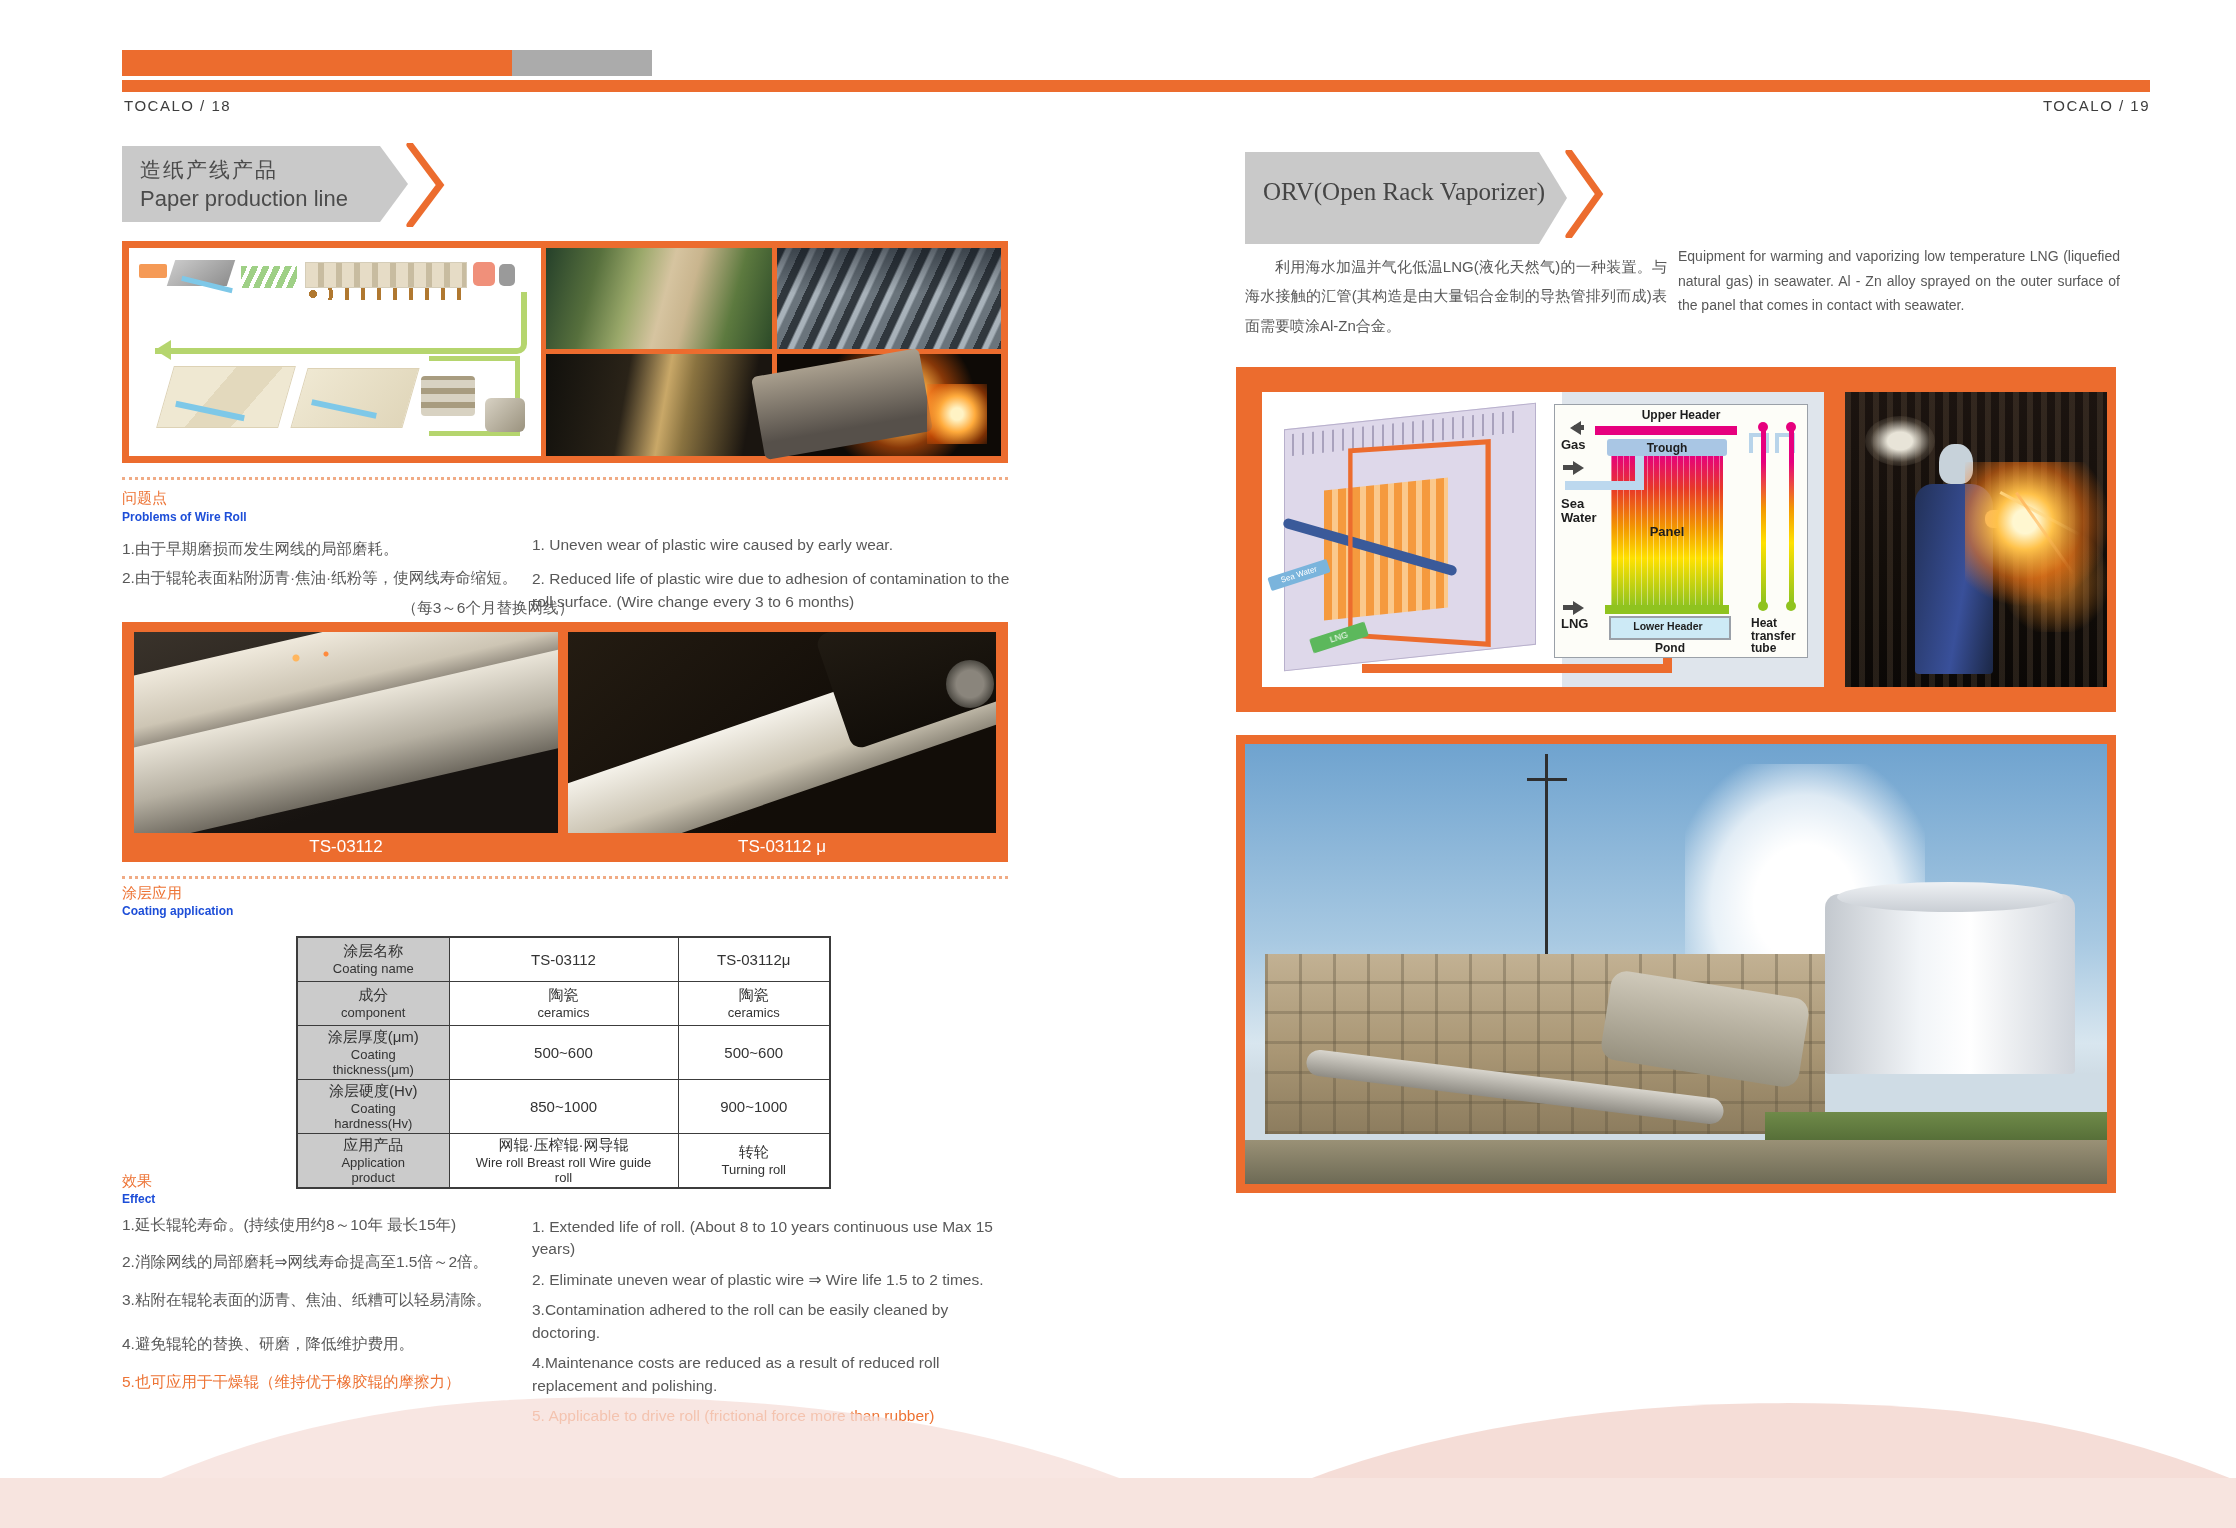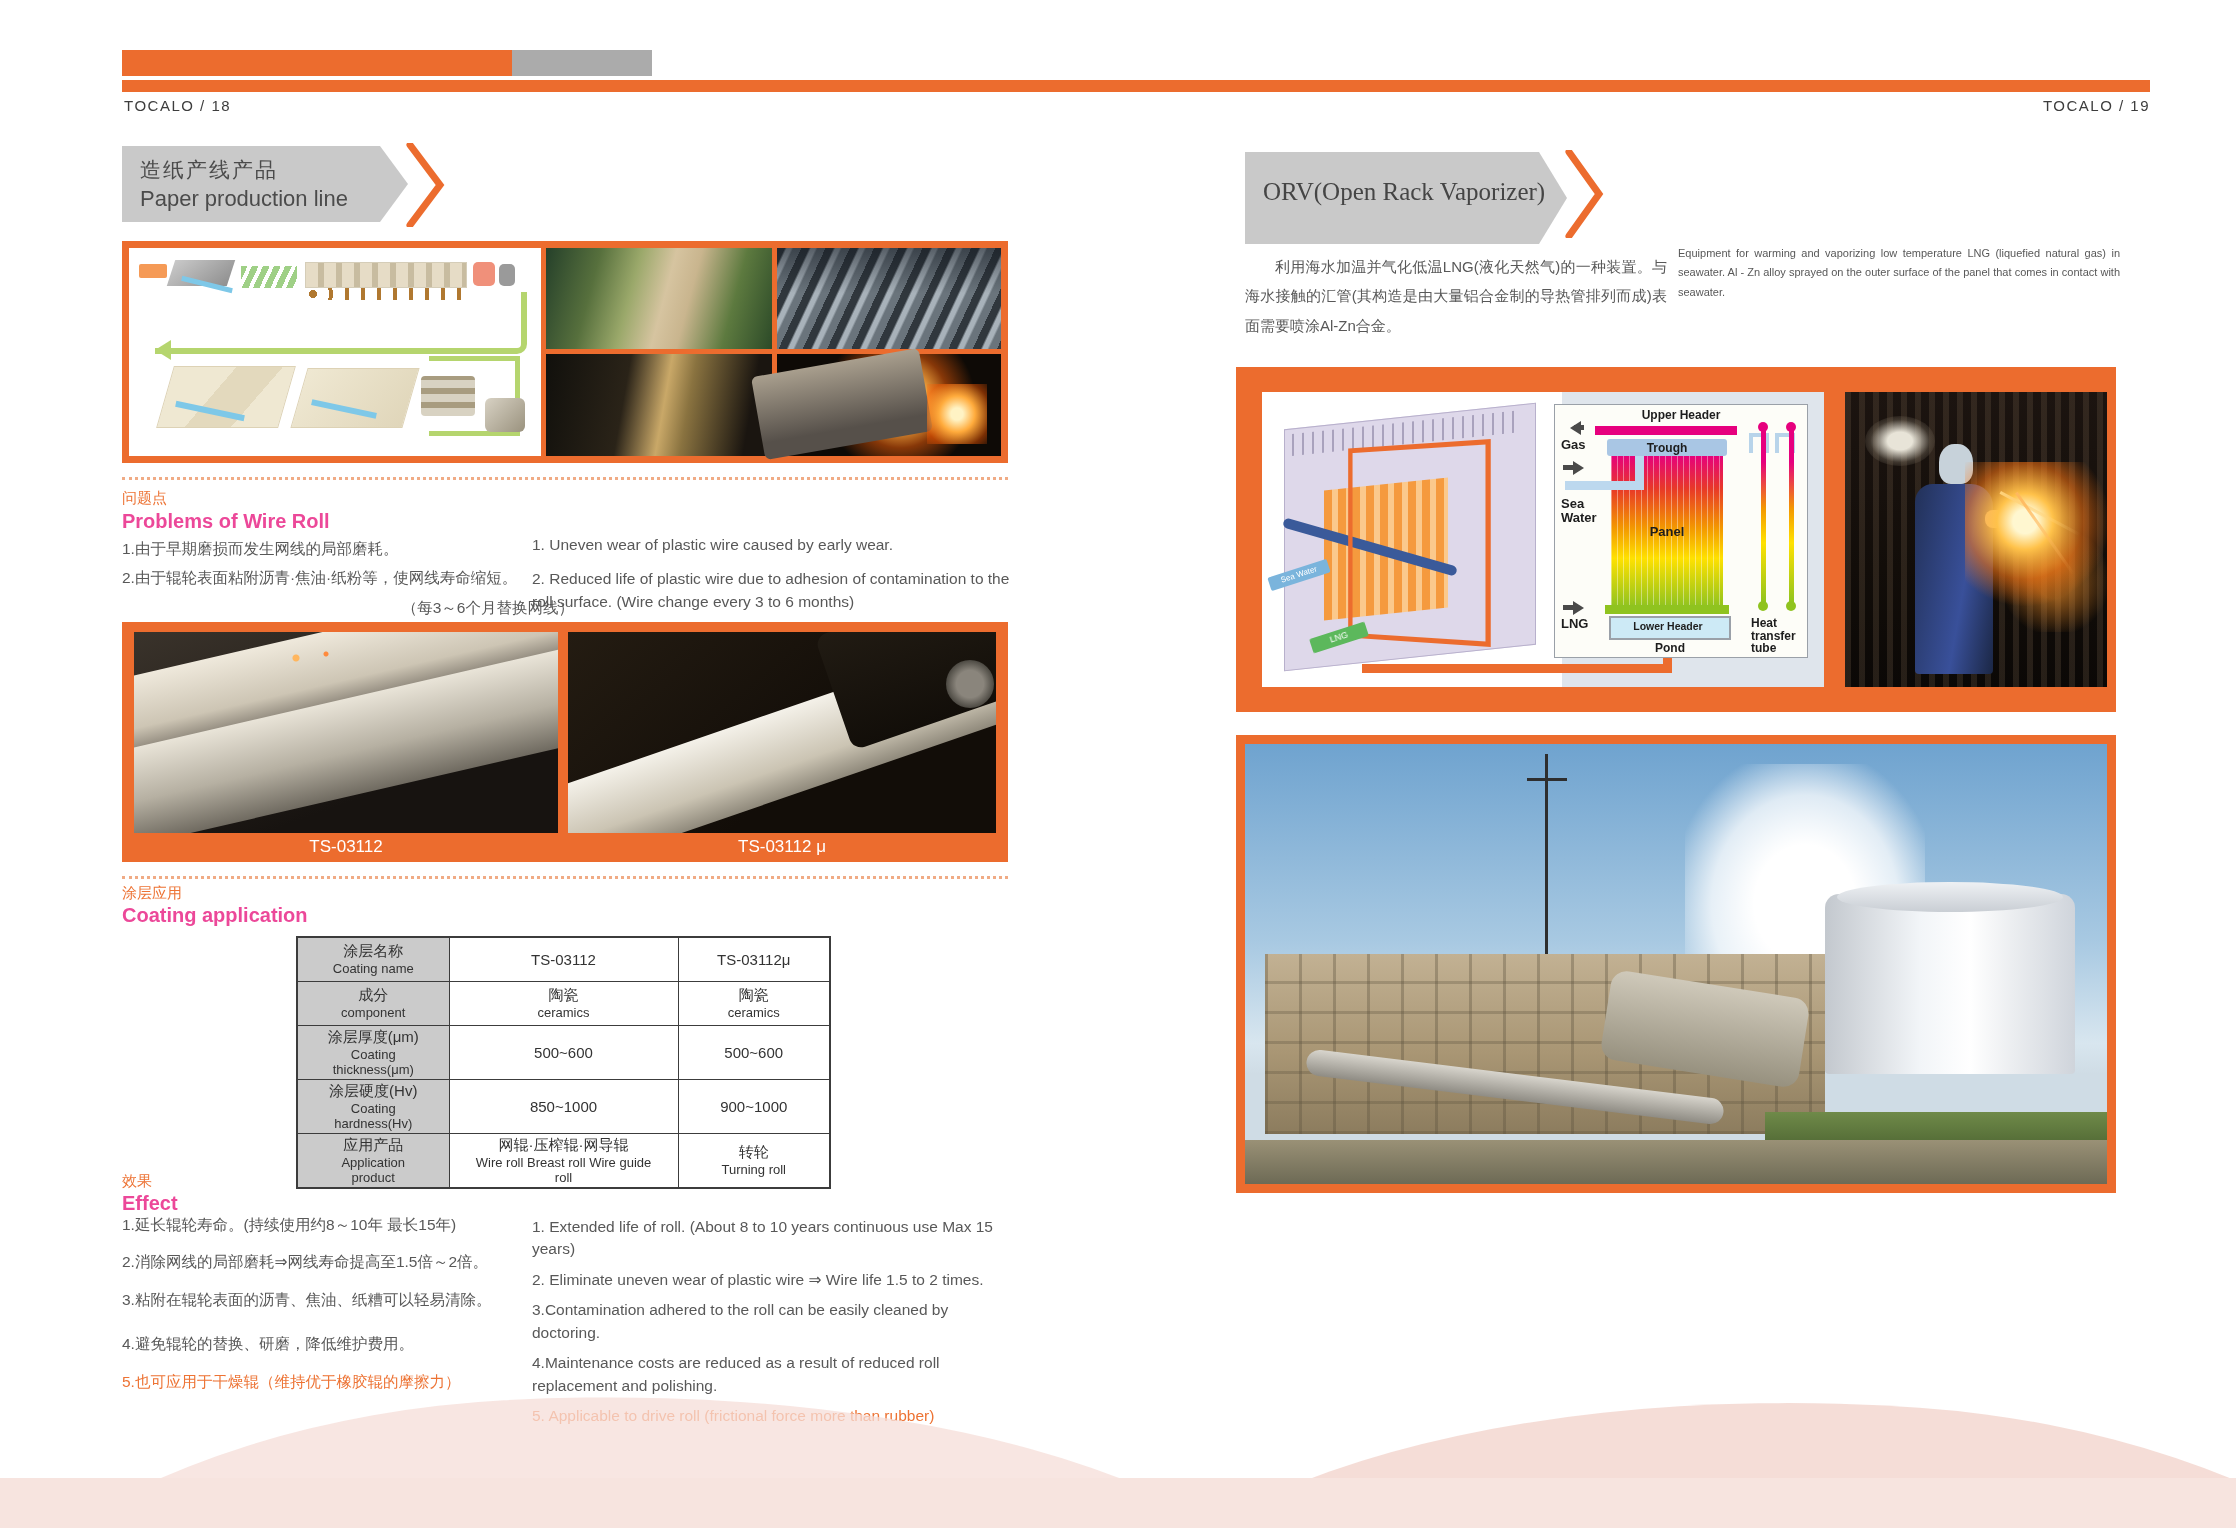--- a/index.html
+++ b/index.html
@@ -8,21 +8,21 @@
   .abs{position:absolute;}
   .orange{background:#ec6c2e;}
   .otext{color:#ed7334;}
   .dotted{height:0;border-top:3px dotted #f0ab85;}
   .pagelabel{font-size:15px;letter-spacing:1.5px;color:#3d3d3d;}
   .banner{background:#c9c9c9;clip-path:polygon(0 0,calc(100% - 28px) 0,100% 50%,calc(100% - 28px) 100%,0 100%);}
   .banner .t1{font-size:21px;color:#4b4b4b;letter-spacing:2px;}
   .banner .t2{font-size:22px;color:#4b4b4b;}
   .chev{position:absolute;}
   .h-zh{font-size:15px;color:#ed7334;}
-  .h-en{font-size:20px;font-weight:bold;color:#ec4899;}
+  .h-en{font-size:12px;font-weight:bold;color:#1d4ed8;}
   .li{font-size:15.5px;line-height:1.45;}
   .cap{color:#ffffff;font-size:17px;text-align:center;}
   
   table.coat{border-collapse:collapse;table-layout:fixed;}
   table.coat td{border:1.5px solid #3c3c3c;text-align:center;vertical-align:middle;padding:2px 20px;}
   table.coat td.hd{background:#cbcbcb;}
   .tzh{display:block;font-size:15px;color:#333;}
   .ten{display:block;font-size:13px;color:#333;}
   .tval{display:block;font-size:15px;color:#333;}
   
@@ -216,21 +216,21 @@
   </div>
 
   <div class="abs banner" style="left:1245px;top:152px;width:322px;height:92px;">
     <div style="font-family:'Liberation Serif','DejaVu Serif',serif;font-size:25px;color:#454545;padding:26px 0 0 18px;">ORV(Open Rack Vaporizer)</div>
   </div>
   <svg class="chev" style="left:1563px;top:150px;" width="44" height="88" viewBox="0 0 44 88">
       <path d="M6 2 L36 44 L6 86" fill="none" stroke="#ec6c2e" stroke-width="7" stroke-linecap="round"></path>
     </svg>
 
   <div class="abs" style="left:1245px;top:252px;width:422px;font-size:15px;line-height:1.95;text-align:justify;text-indent:2em;">利用海水加温并气化低温LNG(液化天然气)的一种装置。与海水接触的汇管(其构造是由大量铝合金制的导热管排列而成)表面需要喷涂Al-Zn合金。</div>
-  <div class="abs" style="left:1678px;top:244px;width:442px;font-size:11px;line-height:1.75;text-align:justify;">Equipment for warming and vaporizing low temperature LNG (liquefied natural gas) in seawater. Al - Zn alloy sprayed on the outer surface of the panel that comes in contact with seawater.</div>
+  <div class="abs" style="left:1678px;top:244px;width:442px;font-size:14px;line-height:1.75;text-align:justify;">Equipment for warming and vaporizing low temperature LNG (liquefied natural gas) in seawater. Al - Zn alloy sprayed on the outer surface of the panel that comes in contact with seawater.</div>
 
   <div class="abs orange" style="left:1236px;top:367px;width:880px;height:345px;">
     <div class="abs" style="left:26px;top:25px;width:562px;height:295px;background:#ffffff;overflow:hidden;">
 
       <div class="abs" style="left:300px;top:0;width:262px;height:295px;background:#dfe5ec;"></div>
 
       <div class="abs" style="left:22px;top:24px;width:250px;height:240px;background:#ded8ea;border:1px solid #b8b0cc;transform:skewY(-6deg);"></div>
       <div class="abs" style="left:30px;top:30px;width:230px;height:22px;background:repeating-linear-gradient(90deg,#a9a2bd 0 2px,rgba(0,0,0,0) 2px 10px);transform:skewY(-6deg);"></div>
       <div class="abs" style="left:62px;top:92px;width:124px;height:130px;background:repeating-linear-gradient(90deg,#f59a3e 0 8px,#fbc98c 8px 14px);transform:skewY(-6deg);"></div>
       <div class="abs" style="left:18px;top:150px;width:180px;height:10px;background:#3a5a9a;transform:rotate(16deg);border-radius:5px;"></div>

